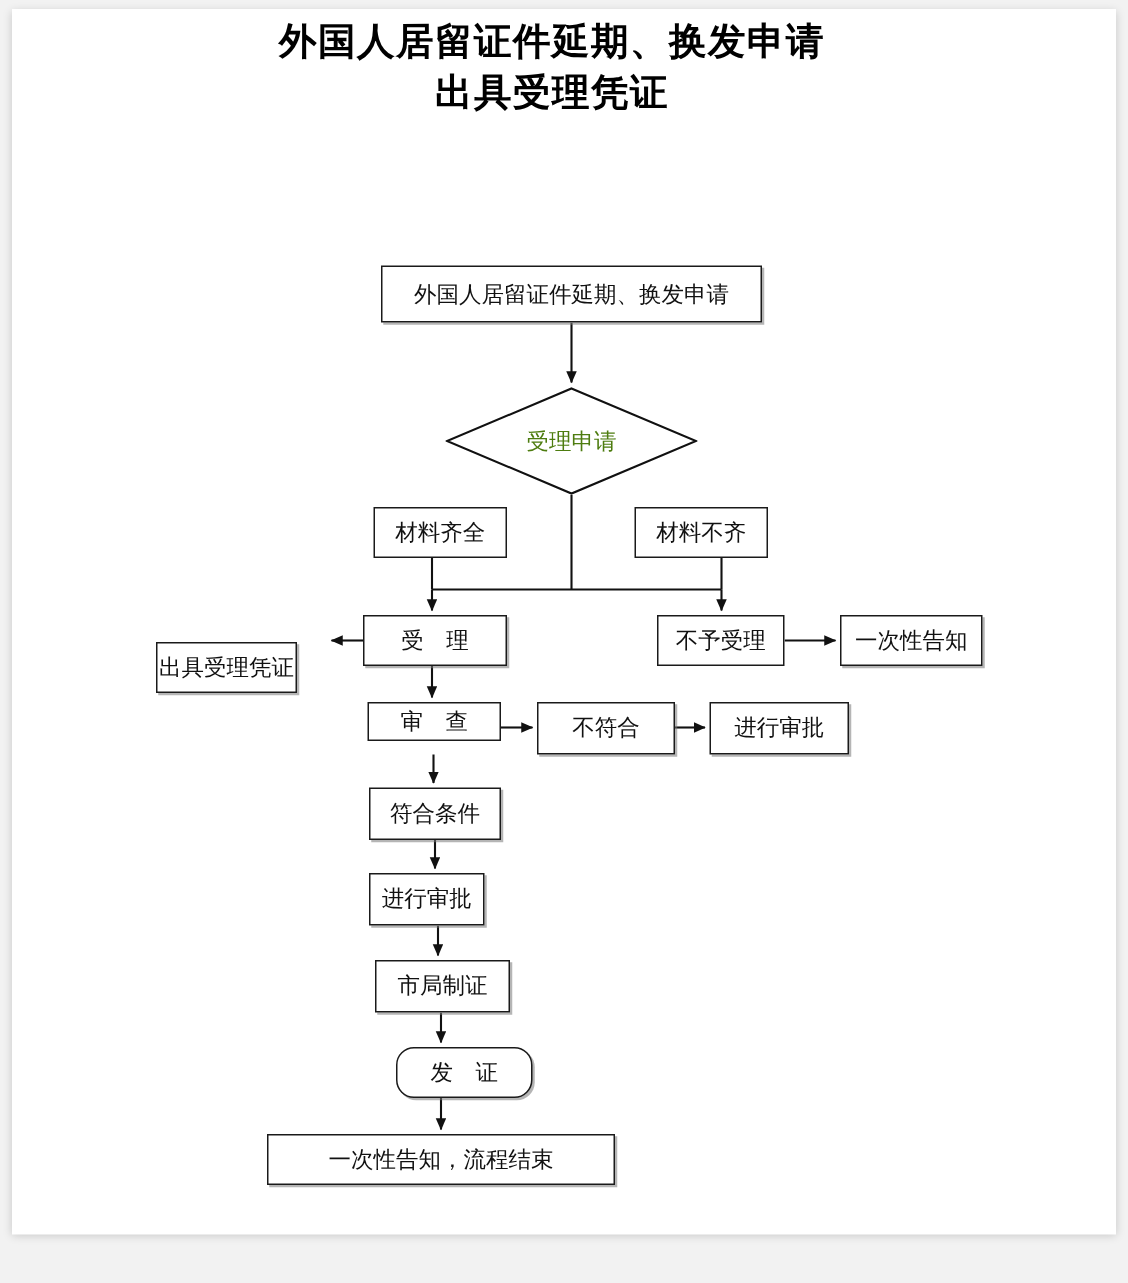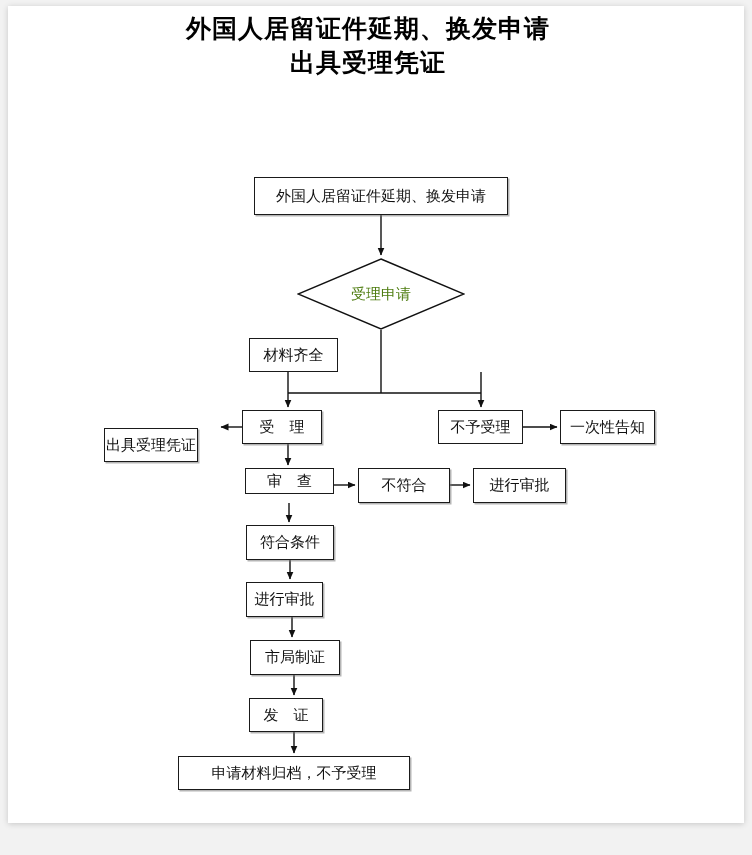--- a/index.html
+++ b/index.html
@@ -152,26 +152,29 @@
       <svg width="168" height="72" viewBox="0 0 168 72">
         <polygon points="84,1 167,36 84,71 1,36" fill="#ffffff" stroke="#111111" stroke-width="1.4"></polygon>
       </svg>
       <span class="dlabel">受理申请</span>
     </div>
 
     <div class="node plain" style="left:249px; top:338px; width:89px; height:34px;">
       <span>材料齐全</span>
     </div>
 
+    <div class="node plain" style="left:423px; top:338px; width:89px; height:34px;">
+      <span>材料不齐</span>
+    </div>
 
     <div class="node" style="left:104px; top:428px; width:94px; height:34px;">
       <span>出具受理凭证</span>
     </div>
 
-    <div class="node" style="left:242px; top:410px; width:80px; height:34px;">
+    <div class="node" style="left:242px; top:410px; width:96px; height:34px;">
       <span>受　理</span>
     </div>
 
     <div class="node plain" style="left:438px; top:410px; width:85px; height:34px;">
       <span>不予受理</span>
     </div>
 
     <div class="node" style="left:560px; top:410px; width:95px; height:34px;">
       <span>一次性告知</span>
     </div>
@@ -193,22 +196,22 @@
     </div>
 
     <div class="node" style="left:246px; top:582px; width:77px; height:35px;">
       <span>进行审批</span>
     </div>
 
     <div class="node" style="left:250px; top:640px; width:90px; height:35px;font-family:Liberation Mono, monospace;">
       <span>市局制证</span>
     </div>
 
-    <div class="node" style="left:249px; top:698px; width:74px; height:34px;">
+    <div class="node" style="left:264px; top:698px; width:91px; height:34px;border-radius:12px;">
       <span>发　证</span>
     </div>
 
     <div class="node" style="left:178px; top:756px; width:232px; height:34px;">
-      <span>申请材料归档，不予受理</span>
+      <span>一次性告知，流程结束</span>
     </div>
 
   </div>
 </div>
 
 </body></html>

